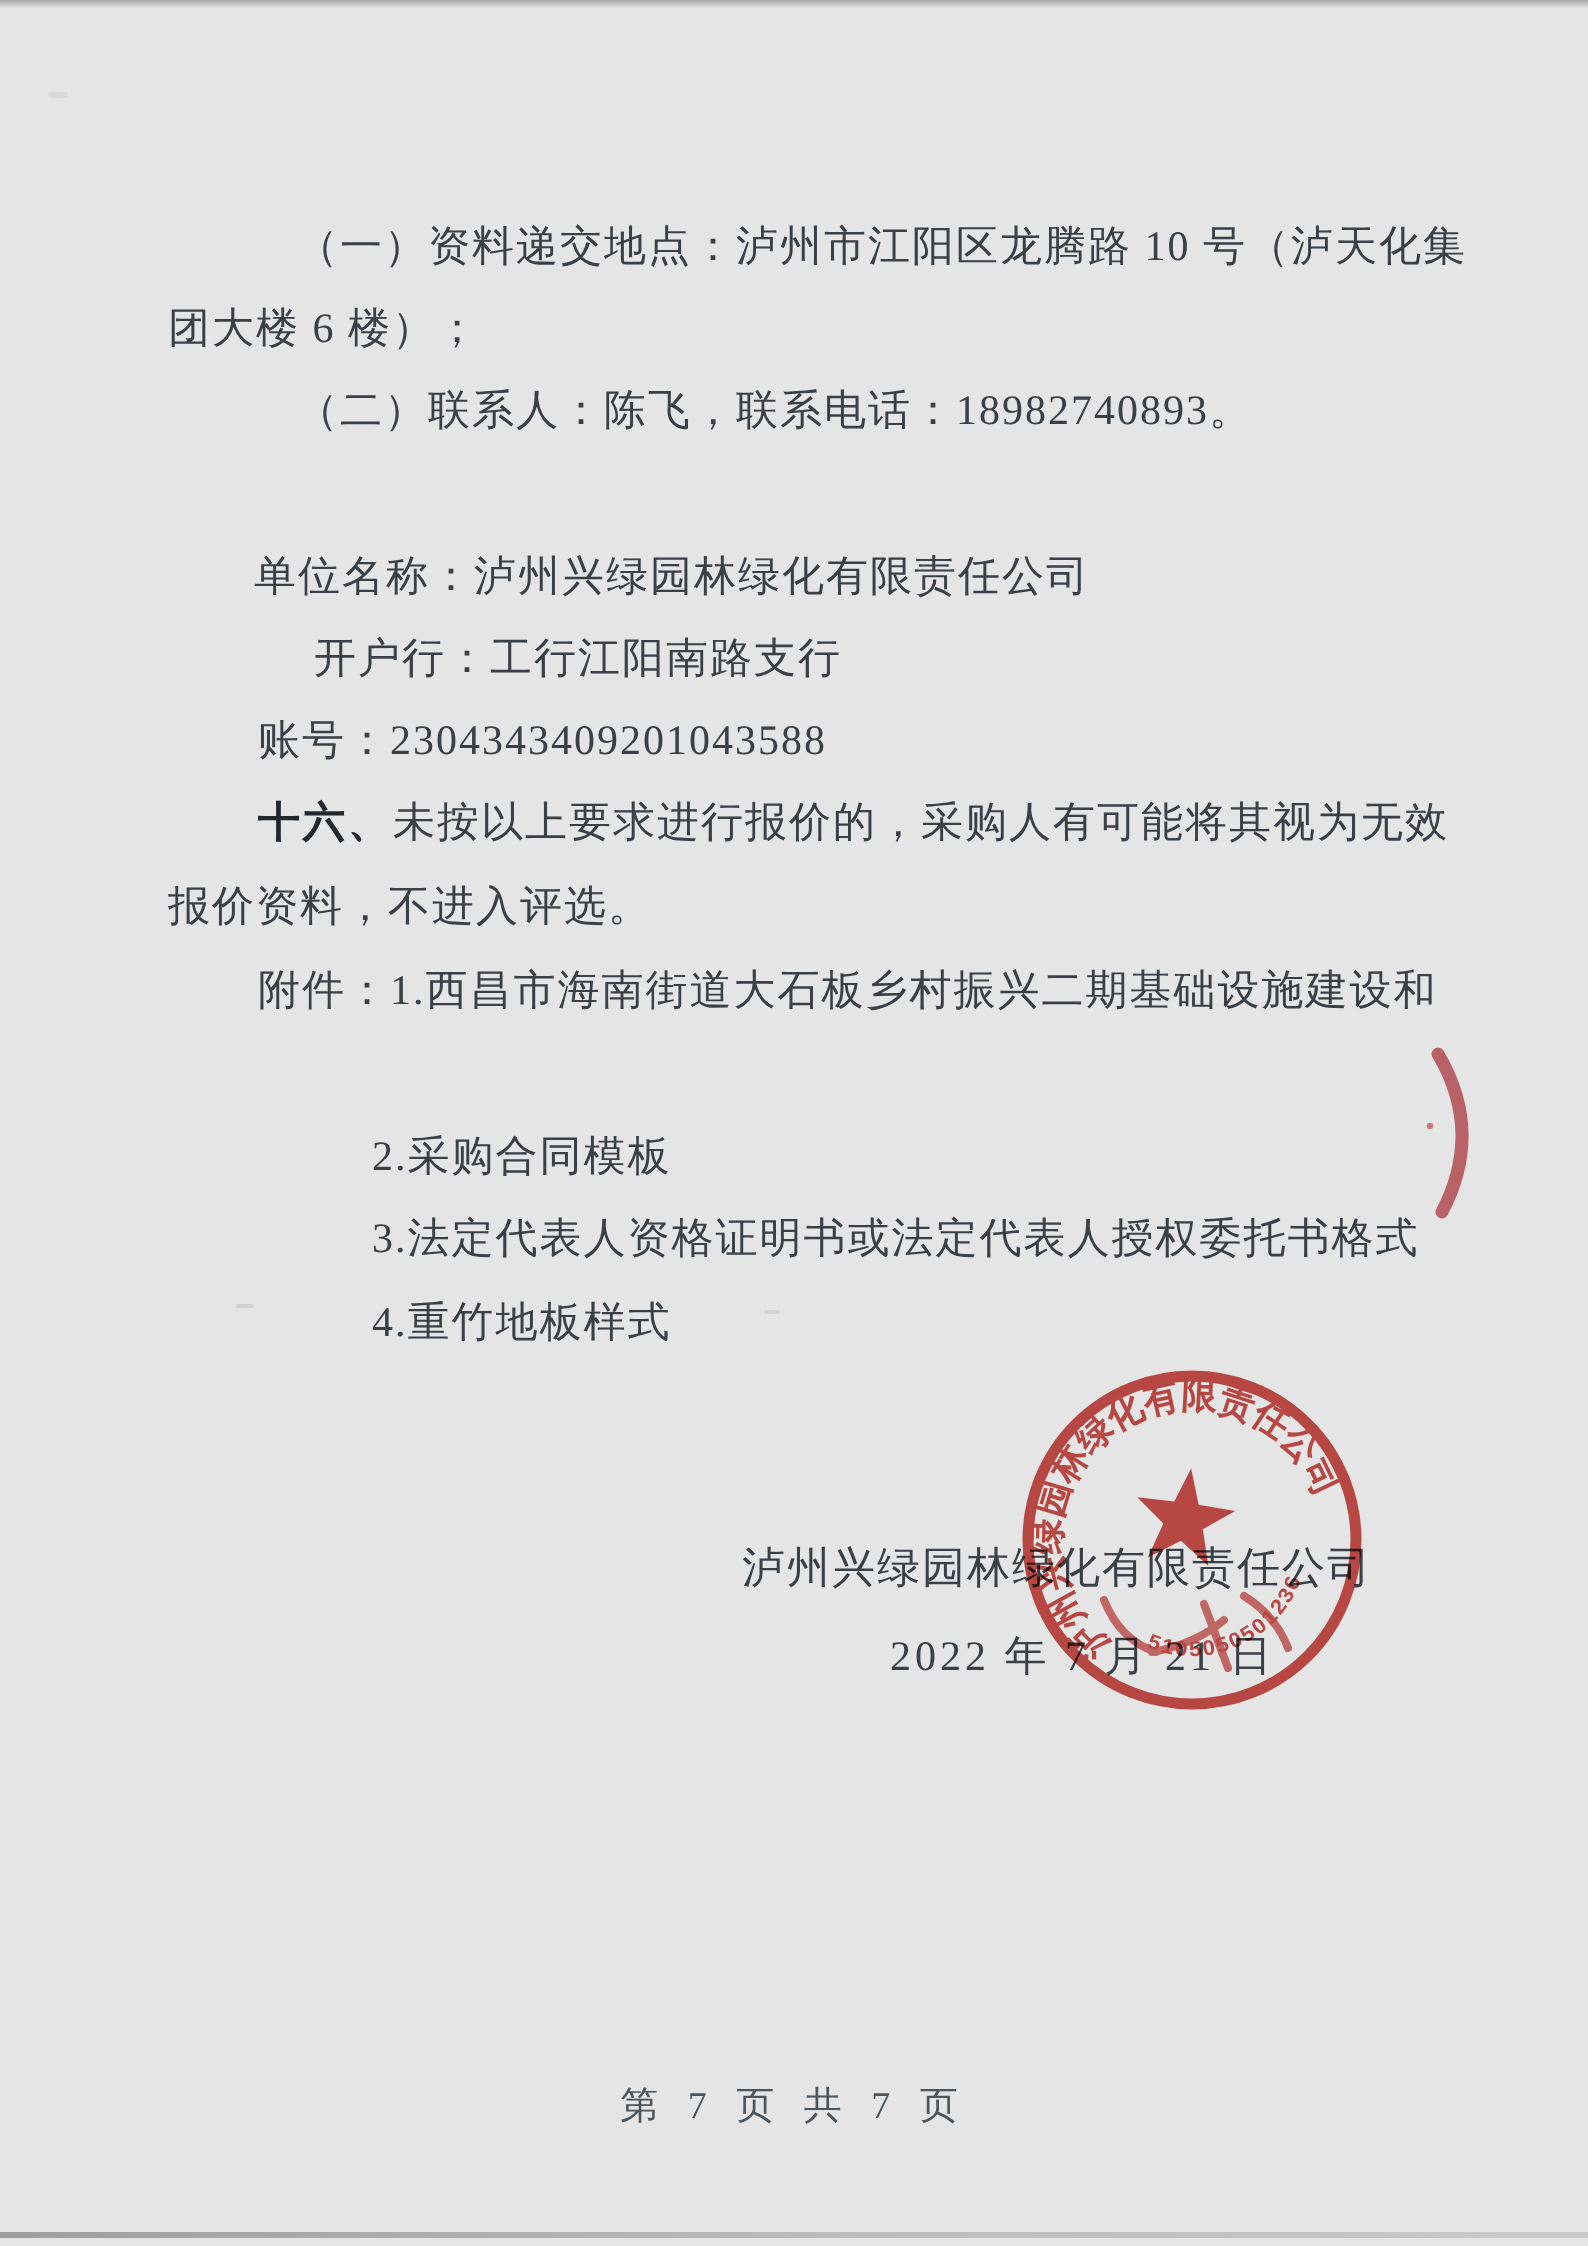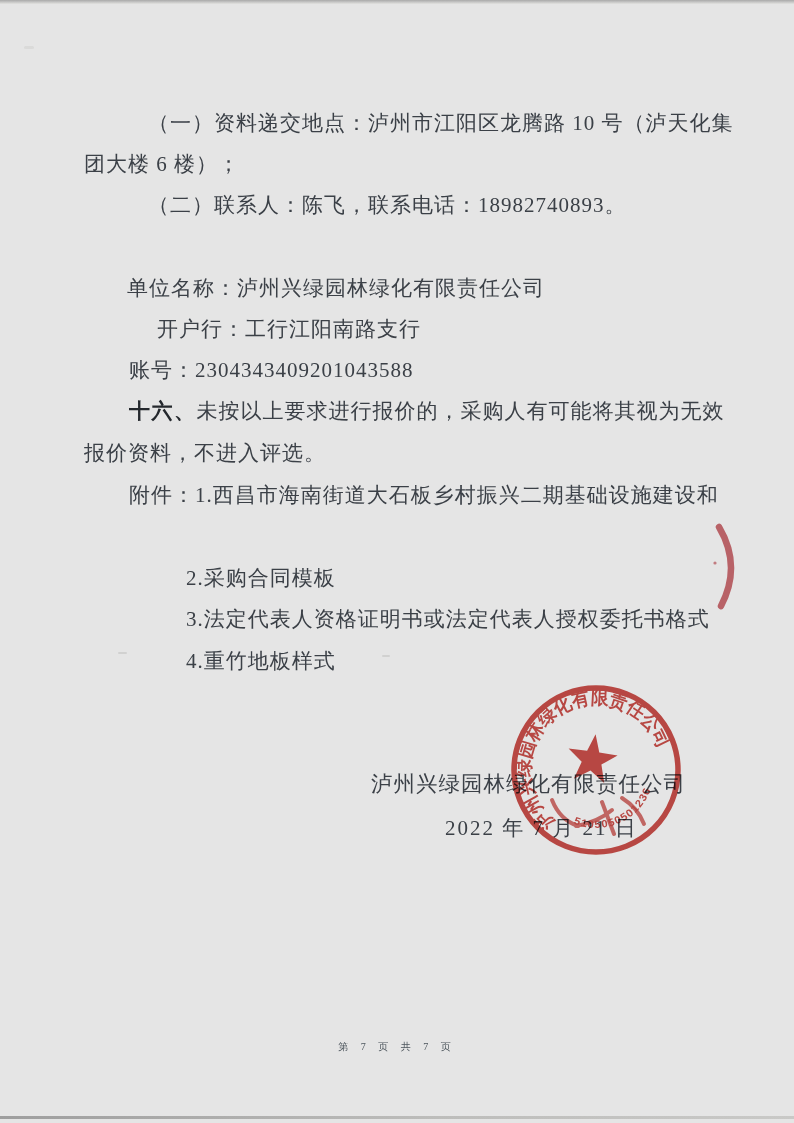--- a/index.html
+++ b/index.html
@@ -34,21 +34,21 @@
   .bold{
     font-family:"Liberation Sans","DejaVu Sans",sans-serif;
     font-weight:700;
     color:#24282d;
     letter-spacing:1.5px;
   }
   .sig{color:#3b4047;}
   .footer-line{
     position:absolute;left:0;top:1040px;width:794px;
     text-align:center;
-    font-size:10px;letter-spacing:5px;
+    font-size:19px;letter-spacing:5px;
     color:#4c555c;
     font-family:"Liberation Serif","DejaVu Serif",serif;
   }
 
   
   .seal-svg{
     position:absolute;left:506px;top:680px;width:180px;height:180px;
     mix-blend-mode:multiply;
     opacity:.92;
   }

